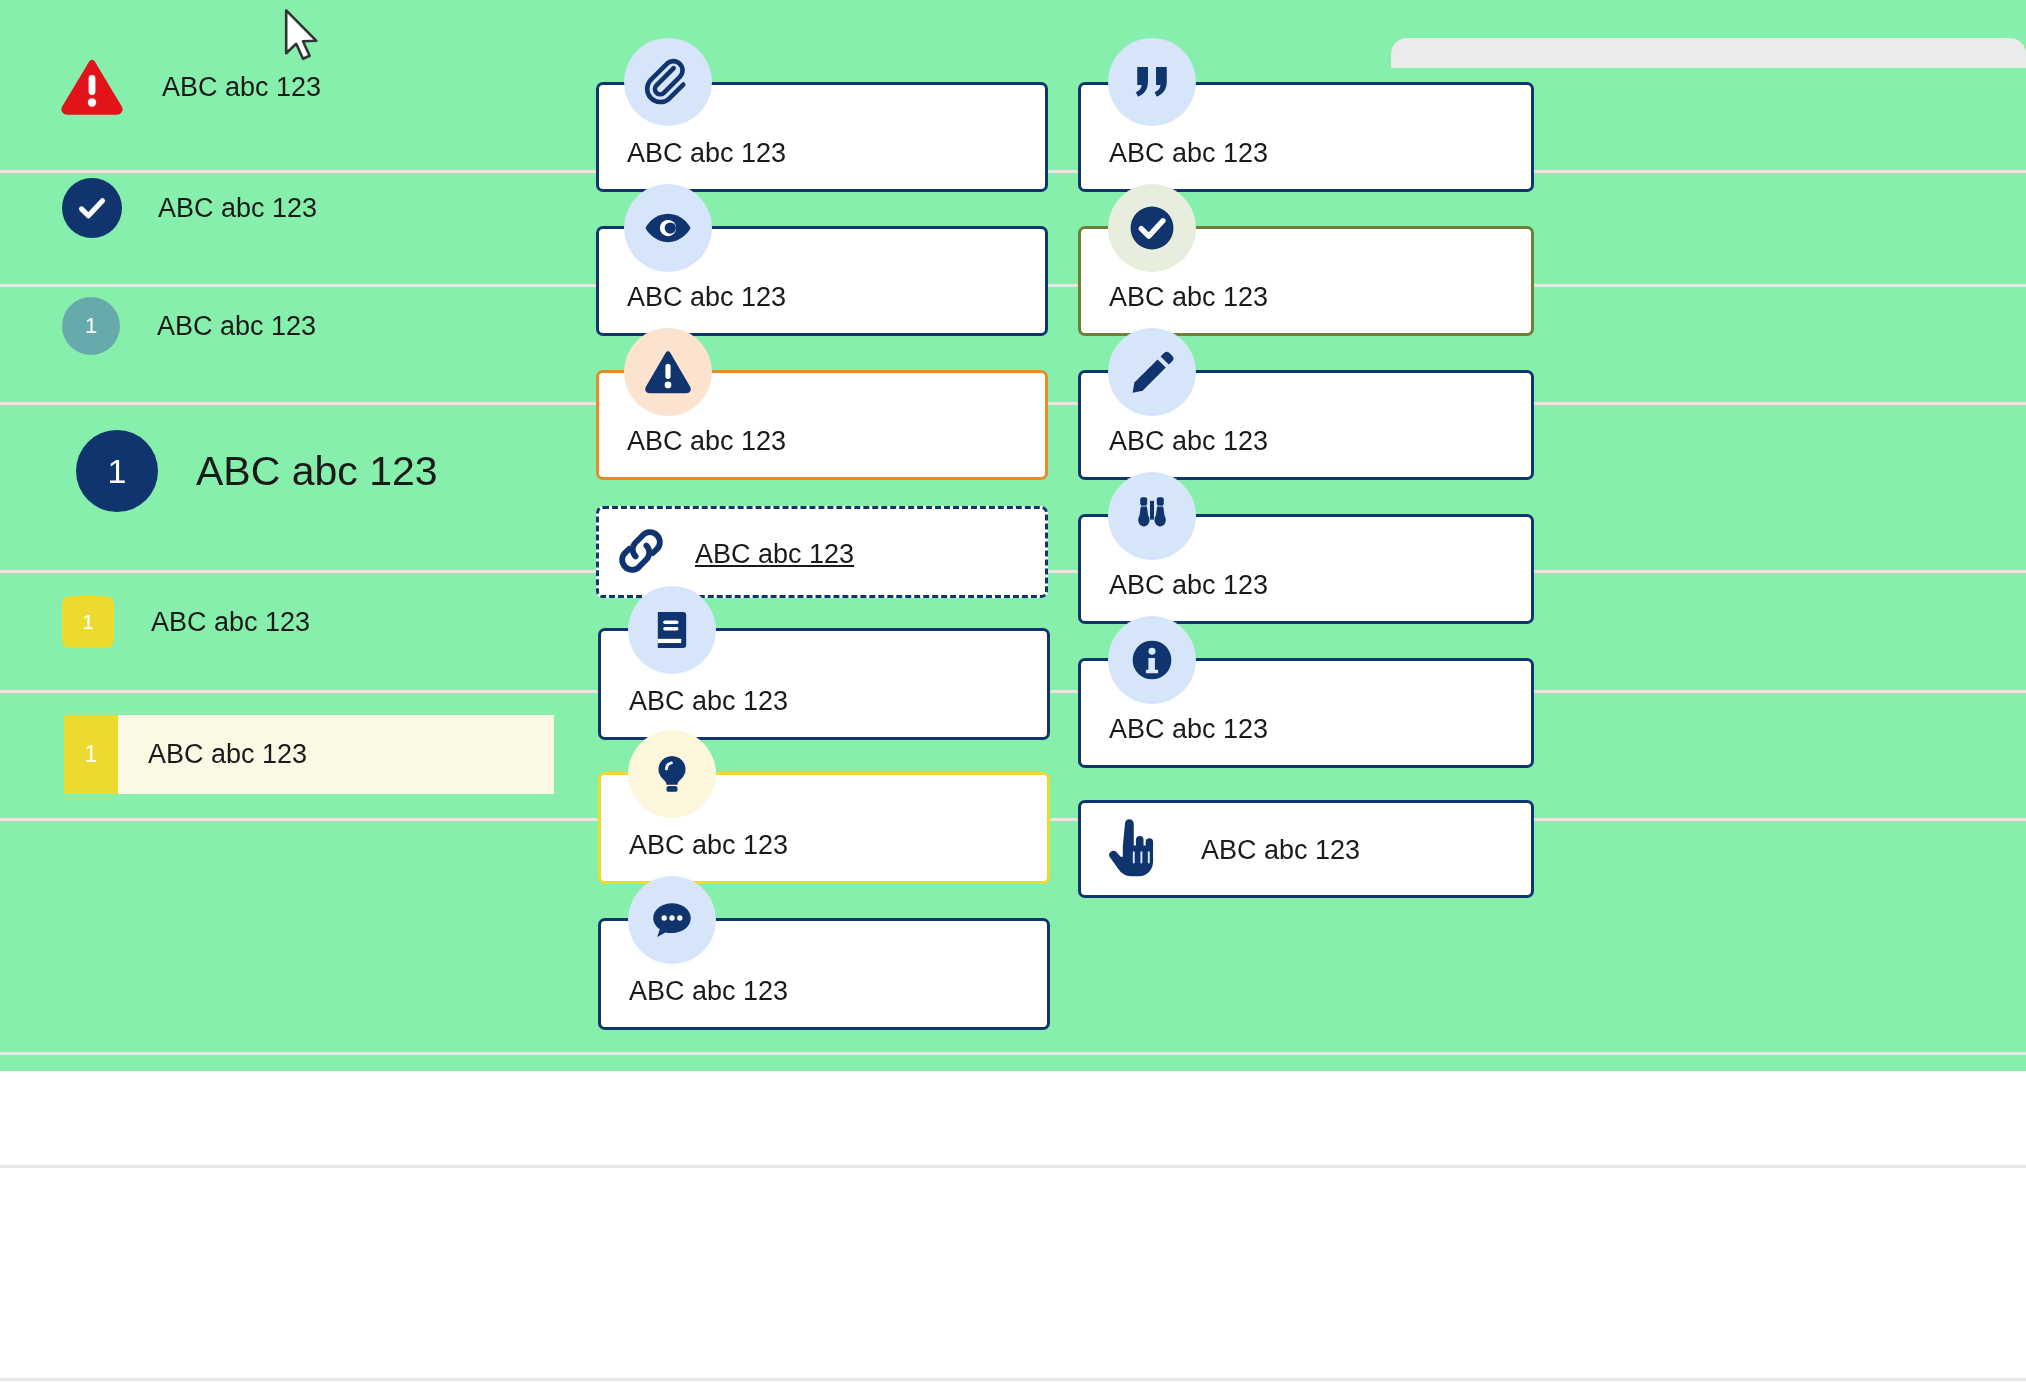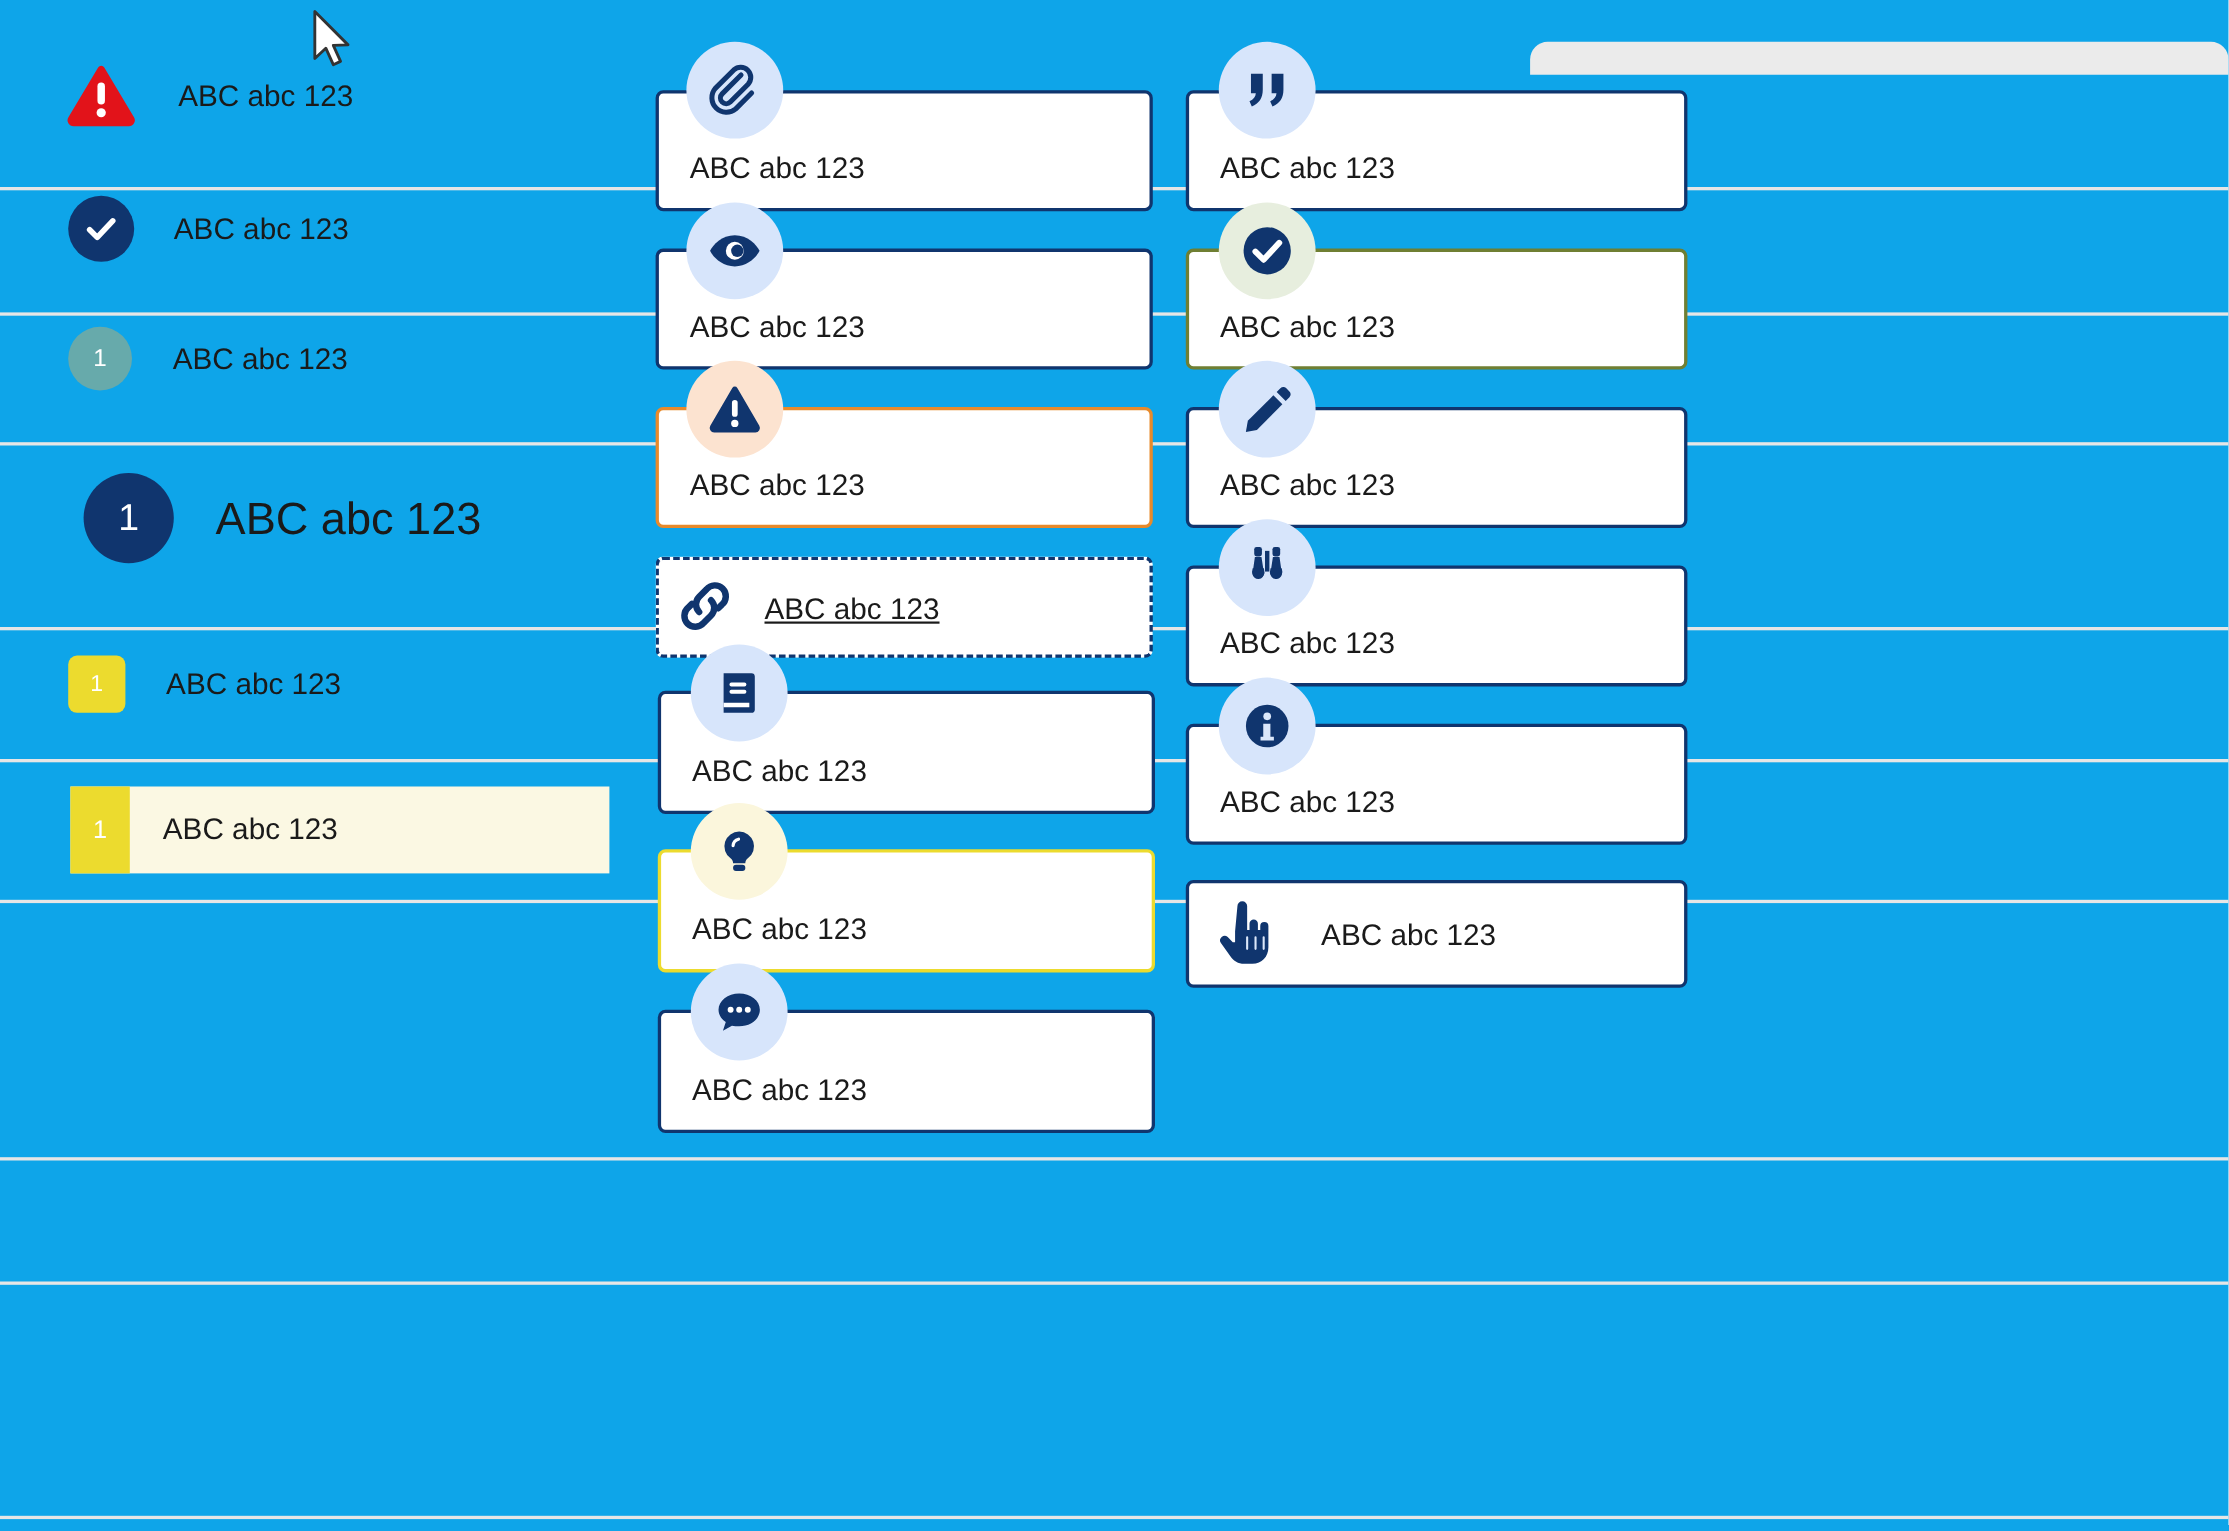--- a/index.html
+++ b/index.html
@@ -6,22 +6,22 @@
   html, body {
     width: 2026px;
     height: 1392px;
     background: #ffffff;
     font-family: "Liberation Sans", "DejaVu Sans", sans-serif;
     overflow: hidden;
   }
   #stage {
     position: relative;
     width: 2026px;
-    height: 1392px;
-    background: #0ea5e9;
+    height: 1071px;
+    background: #86efac;
   }
 
   
   .hrule {
     position: absolute;
     left: 0;
     width: 2026px;
     height: 3px;
     background: #e6e6e6;
   }

